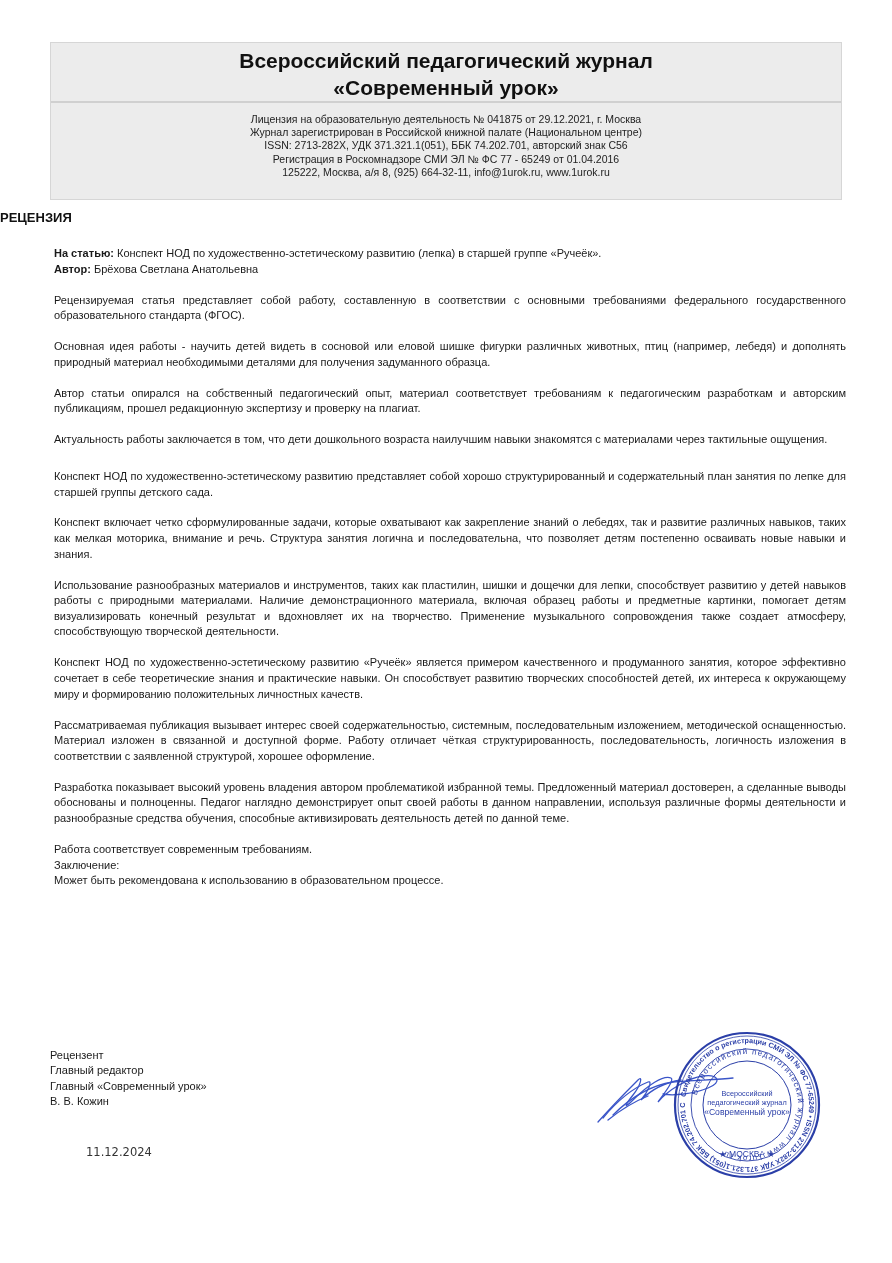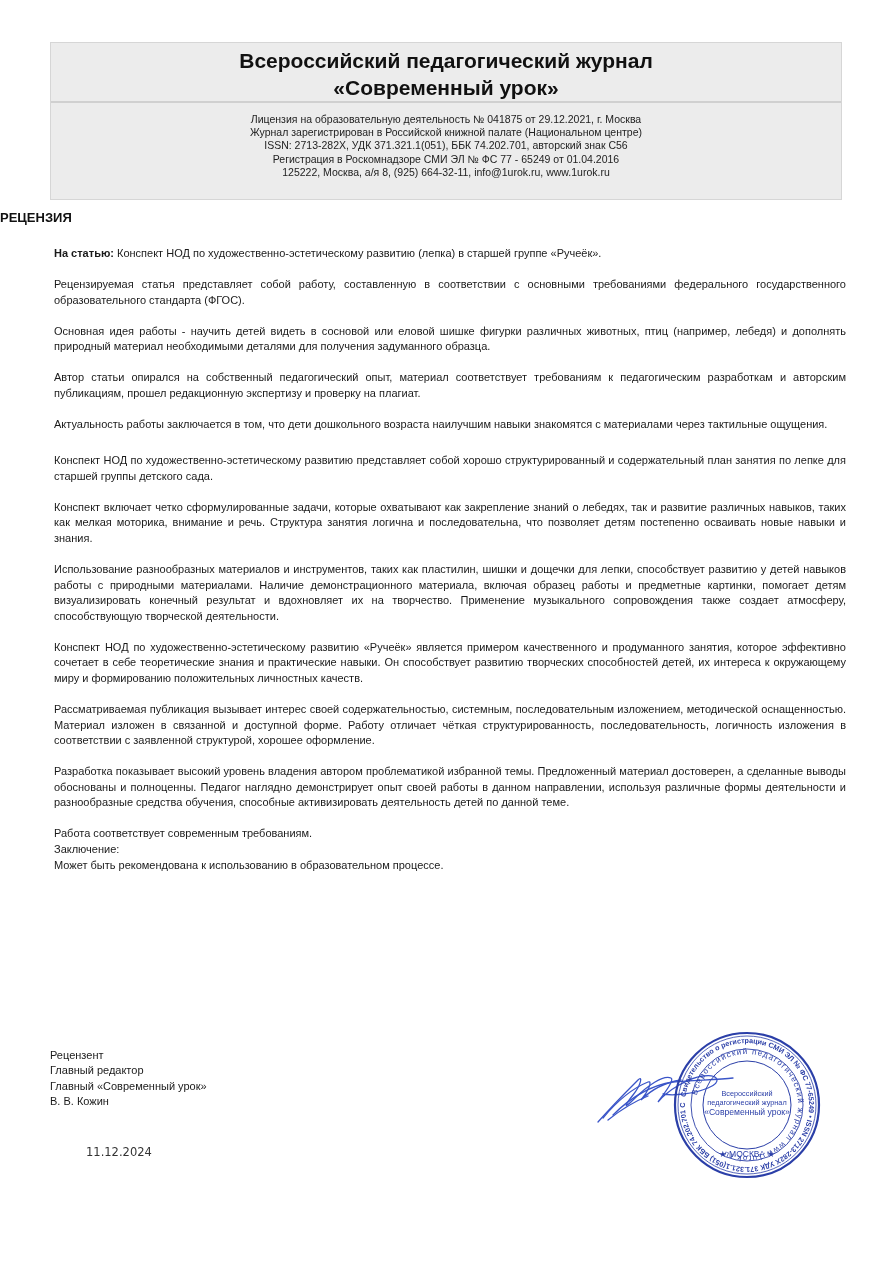--- a/index.html
+++ b/index.html
@@ -41,20 +41,21 @@
     <div>Регистрация в Роскомнадзоре СМИ ЭЛ № ФС 77 - 65249 от 01.04.2016</div>
     <div>125222, Москва, а/я 8, (925) 664-32-11, info@1urok.ru, www.1urok.ru</div>
   </div>
 </div>
 
 <div class="doc-title">РЕЦЕНЗИЯ</div>
 
 <div class="content">
   <div class="meta">
     <div class="meta-line"><b>На статью:</b><span> Конспект НОД по художественно-эстетическому развитию (лепка) в старшей группе «Ручеёк».</span></div>
+    <div class="meta-line"><b>Автор:</b><span> Брёхова Светлана Анатольевна</span></div>
   </div>
   <p class="para">Рецензируемая статья представляет собой работу, составленную в соответствии с основными требованиями федерального государственного образовательного стандарта (ФГОС).</p>
   <p class="para">Основная идея работы - научить детей видеть в сосновой или еловой шишке фигурки различных животных, птиц (например, лебедя) и дополнять природный материал необходимыми деталями для получения задуманного образца.</p>
   <p class="para">Автор статьи опирался на собственный педагогический опыт, материал соответствует требованиям к педагогическим разработкам и авторским публикациям, прошел редакционную экспертизу и проверку на плагиат.</p>
   <p class="para" style="margin-bottom:21px">Актуальность работы заключается в том, что дети дошкольного возраста наилучшим навыки знакомятся с материалами через тактильные ощущения.</p>
   <p class="para">Конспект НОД по художественно-эстетическому развитию представляет собой хорошо структурированный и содержательный план занятия по лепке для старшей группы детского сада.</p>
   <p class="para">Конспект включает четко сформулированные задачи, которые охватывают как закрепление знаний о лебедях, так и развитие различных навыков, таких как мелкая моторика, внимание и речь. Структура занятия логична и последовательна, что позволяет детям постепенно осваивать новые навыки и знания.</p>
   <p class="para">Использование разнообразных материалов и инструментов, таких как пластилин, шишки и дощечки для лепки, способствует развитию у детей навыков работы с природными материалами. Наличие демонстрационного материала, включая образец работы и предметные картинки, помогает детям визуализировать конечный результат и вдохновляет их на творчество. Применение музыкального сопровождения также создает атмосферу, способствующую творческой деятельности.</p>
   <p class="para">Конспект НОД по художественно-эстетическому развитию «Ручеёк» является примером качественного и продуманного занятия, которое эффективно сочетает в себе теоретические знания и практические навыки. Он способствует развитию творческих способностей детей, их интереса к окружающему миру и формированию положительных личностных качеств.</p>
   <p class="para">Рассматриваемая публикация вызывает интерес своей содержательностью, системным, последовательным изложением, методической оснащенностью. Материал изложен в связанной и доступной форме. Работу отличает чёткая структурированность, последовательность, логичность изложения в соответствии с заявленной структурой, хорошее оформление.</p>

